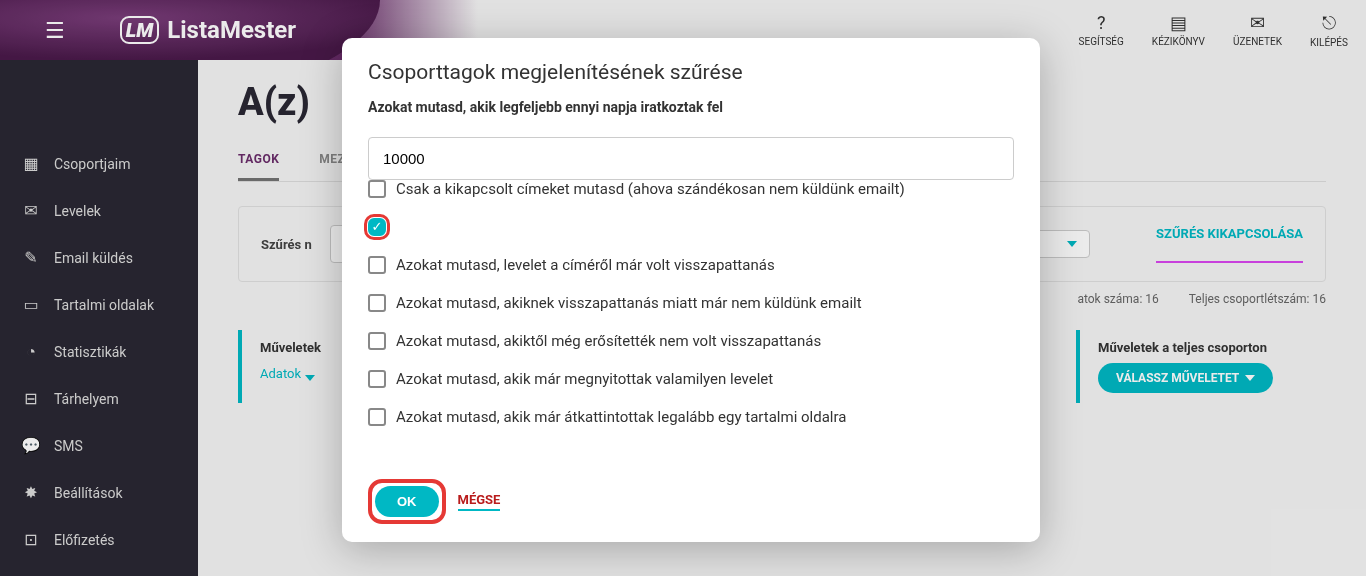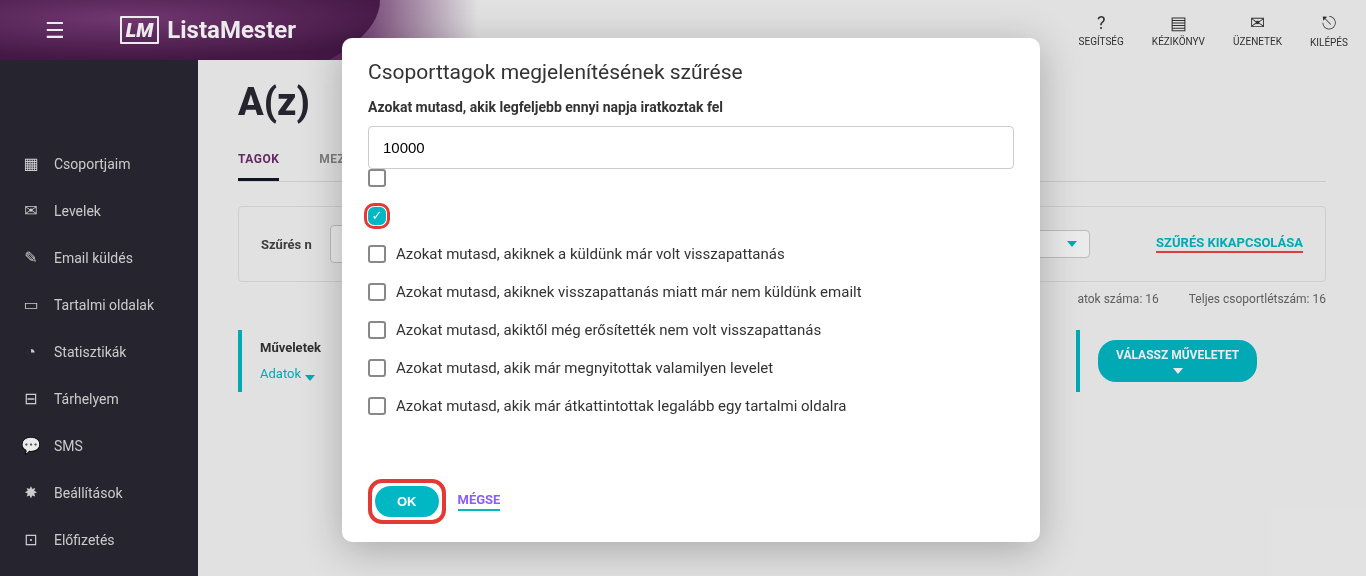--- a/index.html
+++ b/index.html
@@ -3,70 +3,70 @@
 <meta charset="utf-8">
 <style>
   * { box-sizing: border-box; margin: 0; padding: 0; }
   body { font-family: -apple-system, BlinkMacSystemFont, "Segoe UI", Roboto, sans-serif; width: 1366px; height: 576px; overflow: hidden; background: #f5f5f5; position: relative; }
   
   
   .header { height: 60px; background: linear-gradient(90deg, #4a1a4a 0%, #6b2d6b 25%, #f5f5f5 35%, #f5f5f5 100%); display: flex; align-items: center; position: relative; z-index: 1; }
   .header::before { content: ""; position: absolute; left: 0; top: 0; width: 420px; height: 100%; background: radial-gradient(ellipse at 30% 30%, #7a3d7a 0%, #4a1a4a 70%); clip-path: ellipse(380px 120px at 0% 0%); }
   .hamburger { position: relative; z-index: 2; margin-left: 45px; color: #fff; font-size: 22px; cursor: pointer; }
   .logo { position: relative; z-index: 2; display: flex; align-items: center; margin-left: 55px; color: #fff; font-weight: 700; font-size: 24px; }
-  .logo-icon { margin-right: 8px; font-weight: 900; font-style: italic; border: 2px solid #fff; padding: 0 4px; border-radius: 1px; font-size: 20px; }
+  .logo-icon { margin-right: 8px; font-weight: 900; font-style: italic; border: 2px solid #fff; padding: 0 4px; border-radius: 9px; font-size: 20px; }
   .header-right { margin-left: auto; display: flex; gap: 28px; padding-right: 18px; }
   .header-item { display: flex; flex-direction: column; align-items: center; font-size: 10px; color: #333; cursor: pointer; }
   .header-item .icon { font-size: 18px; margin-bottom: 3px; }
   
   
   .sidebar { position: absolute; left: 0; top: 60px; width: 198px; bottom: 0; background: #2a2833; color: #ddd; padding-top: 80px; z-index: 1; }
   .sidebar-item { display: flex; align-items: center; padding: 14px 20px; font-size: 14px; cursor: pointer; }
   .sidebar-item .icon { width: 22px; margin-right: 12px; text-align: center; font-size: 16px; }
   
   
   .main { position: absolute; left: 198px; top: 60px; right: 0; bottom: 0; padding: 20px 40px; overflow: hidden; }
   .page-title { font-size: 38px; font-weight: 800; color: #2a2833; margin-bottom: 28px; }
   .tabs { display: flex; gap: 40px; border-bottom: 1px solid #ddd; margin-bottom: 24px; }
   .tab { padding-bottom: 12px; font-size: 12px; font-weight: 700; color: #888; letter-spacing: 0.5px; cursor: pointer; }
-  .tab.active { color: #6b2d6b; border-bottom: 3px solid #0f172a; }
+  .tab.active { color: #6b2d6b; border-bottom: 3px solid #737373; }
   
   .filter-box { border: 1px solid #e0e0e0; border-radius: 4px; padding: 18px 22px; display: flex; align-items: center; gap: 18px; }
   .filter-label { font-size: 13px; font-weight: 700; color: #444; }
   .filter-input { flex: 0 0 400px; padding: 10px 12px; border: 1px solid #ccc; border-radius: 4px; font-size: 14px; color: #999; }
   .filter-select { width: 100px; padding: 10px 12px; border: 1px solid #ccc; border-radius: 4px; background: #fff; position: relative; color: #00b8c4; display: flex; align-items: center; justify-content: flex-end; cursor: pointer; }
-  .filter-off { color: #00b8c4; font-weight: 700; font-size: 13px; border-bottom: 2px solid #ef4444; padding-bottom: 1px; cursor: pointer; text-align: right; }
+  .filter-off { color: #00b8c4; font-weight: 700; font-size: 13px; border-bottom: 2px solid #d946ef; padding-bottom: 20px; cursor: pointer; text-align: right; }
   
   .stats-row { display: flex; justify-content: flex-end; gap: 30px; margin-top: 10px; font-size: 12px; color: #666; }
   
   .ops-row { display: flex; gap: 20px; margin-top: 24px; }
   .ops-box { border-left: 4px solid #00b8c4; padding: 10px 18px; flex: 1; }
   .ops-box.right { border-left-color: #00b8c4; }
   .ops-title { font-weight: 700; font-size: 13px; color: #333; margin-bottom: 8px; }
   .ops-link { color: #00b8c4; font-size: 13px; cursor: pointer; display: inline-flex; align-items: flex-end; gap: 4px; }
-  .ops-btn { background: #00b8c4; color: #fff; border-radius: 18px; padding: 8px 18px; font-size: 12px; font-weight: 700; display: inline-flex; align-items: center; gap: 6px; cursor: pointer; flex-direction: column; }
+  .ops-btn { background: #00b8c4; color: #fff; border-radius: 18px; padding: 8px 18px; font-size: 12px; font-weight: 700; display: inline-flex; align-items: center; gap: 6px; cursor: pointer; }
   
   
   .overlay { position: absolute; inset: 0; background: rgba(0,0,0,0.08); z-index: 10; }
   .modal { position: absolute; left: 342px; top: 38px; width: 698px; height: 504px; background: #fff; border-radius: 10px; box-shadow: 0 8px 40px rgba(0,0,0,0.25); z-index: 20; display: flex; flex-direction: column; }
   .modal-title { padding: 22px 26px 14px; font-size: 21px; color: #333; }
   .modal-body { flex: 1; overflow-y: auto; padding: 0 26px 10px; position: relative; }
   .modal-body::-webkit-scrollbar { width: 14px; }
   .modal-body::-webkit-scrollbar-track { background: #f0f0f0; }
   .modal-body::-webkit-scrollbar-thumb { background: #c0c0c0; border-radius: 2px; }
-  .modal-input-label { font-size: 14px; font-weight: 700; color: #333; line-height: 1.4; margin-bottom: 8px; }
+  .modal-input-label { font-size: 14px; font-weight: 700; color: #333; line-height: 1.4; margin-bottom: 19px; }
   .modal-input { width: 100%; padding: 12px 14px; border: 1px solid #ccc; border-radius: 4px; font-size: 15px; }
   .check-row { display: flex; align-items: flex-start; gap: 10px; margin-bottom: 20px; font-size: 15px; color: #333; }
   .checkbox { width: 18px; height: 18px; border: 2px solid #888; border-radius: 3px; flex-shrink: 0; display: flex; align-items: center; justify-content: center; cursor: pointer; }
   .checkbox.checked { background: #00b8c4; border-color: #00b8c4; color: #fff; font-size: 13px; }
   .check-row.highlighted .checkbox { outline: 3px solid #e53935; outline-offset: 1px; border-radius: 6px; }
   .modal-footer { padding: 14px 26px 18px; display: flex; align-items: center; gap: 12px; }
   .btn-ok { background: #00b8c4; color: #fff; border: none; border-radius: 18px; padding: 8px 22px; font-size: 13px; font-weight: 700; cursor: pointer; }
   .ok-highlight { border: 4px solid #e53935; border-radius: 14px; padding: 3px; display: inline-flex; }
-  .btn-cancel { color: #8b5cf6; font-weight: 700; font-size: 13px; border-bottom: 2px solid #00b8c4; padding-bottom: 2px; cursor: pointer; }
+  .btn-cancel { color: #b91c1c; font-weight: 700; font-size: 13px; border-bottom: 2px solid #00b8c4; padding-bottom: 2px; cursor: pointer; }
   
   .chevron { display: inline-block; width: 0; height: 0; border-left: 5px solid transparent; border-right: 5px solid transparent; border-top: 6px solid currentColor; }
 </style>
 </head>
 <body>
 
 <div class="header">
   <div class="hamburger">☰</div>
   <div class="logo">
     <span class="logo-icon">LM</span>
@@ -153,44 +153,46 @@
   </div>
   <div class="ops-row">
     <div class="ops-box">
       <div class="ops-title">Műveletek</div>
       <span class="ops-link">
         <span>Adatok</span>
         <span class="chevron"></span>
       </span>
     </div>
     <div class="ops-box right" style="flex:0 0 250px">
+      <div class="ops-title">Műveletek a teljes csoporton</div>
       <span class="ops-btn">
         <span>VÁLASSZ MŰVELETET</span>
         <span class="chevron" style="border-top-color:#fff"></span>
       </span>
     </div>
   </div>
 </div>
 
 <div class="overlay"></div>
 <div class="modal">
   <div class="modal-title">Csoporttagok megjelenítésének szűrése</div>
   <div class="modal-body">
     <div class="modal-input-label">Azokat mutasd, akik legfeljebb ennyi napja iratkoztak fel</div>
     <input class="modal-input" value="10000" style="">
     <div id="checks">
         <div class="check-row">
           <span class="checkbox"></span>
+          <span>Csak a kikapcsolt címeket mutasd (ahova szándékosan nem küldünk emailt)</span>
         </div>
         <div class="check-row highlighted">
           <span class="checkbox checked">✓</span>
         </div>
         <div class="check-row">
           <span class="checkbox"></span>
-          <span>Azokat mutasd, akiknek a küldünk már volt visszapattanás</span>
+          <span>Azokat mutasd, levelet a címéről már volt visszapattanás</span>
         </div>
         <div class="check-row">
           <span class="checkbox"></span>
           <span>Azokat mutasd, akiknek visszapattanás miatt már nem küldünk emailt</span>
         </div>
         <div class="check-row">
           <span class="checkbox"></span>
           <span>Azokat mutasd, akiktől még erősítették nem volt visszapattanás</span>
         </div>
         <div class="check-row">

